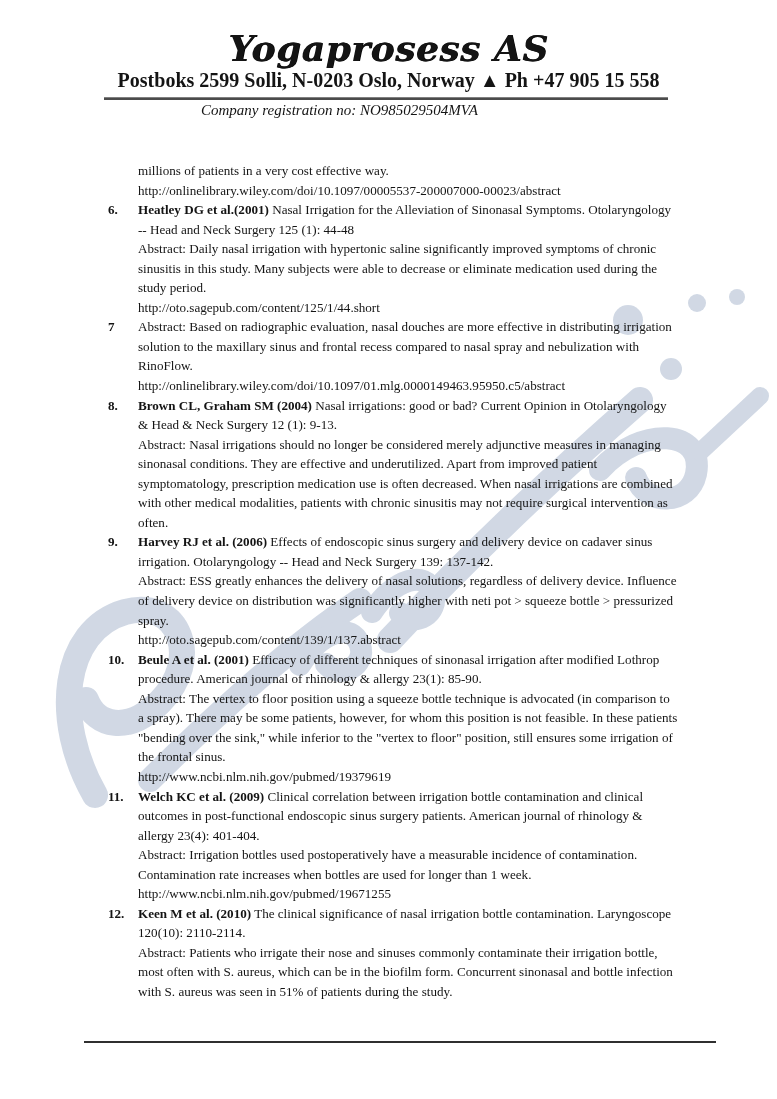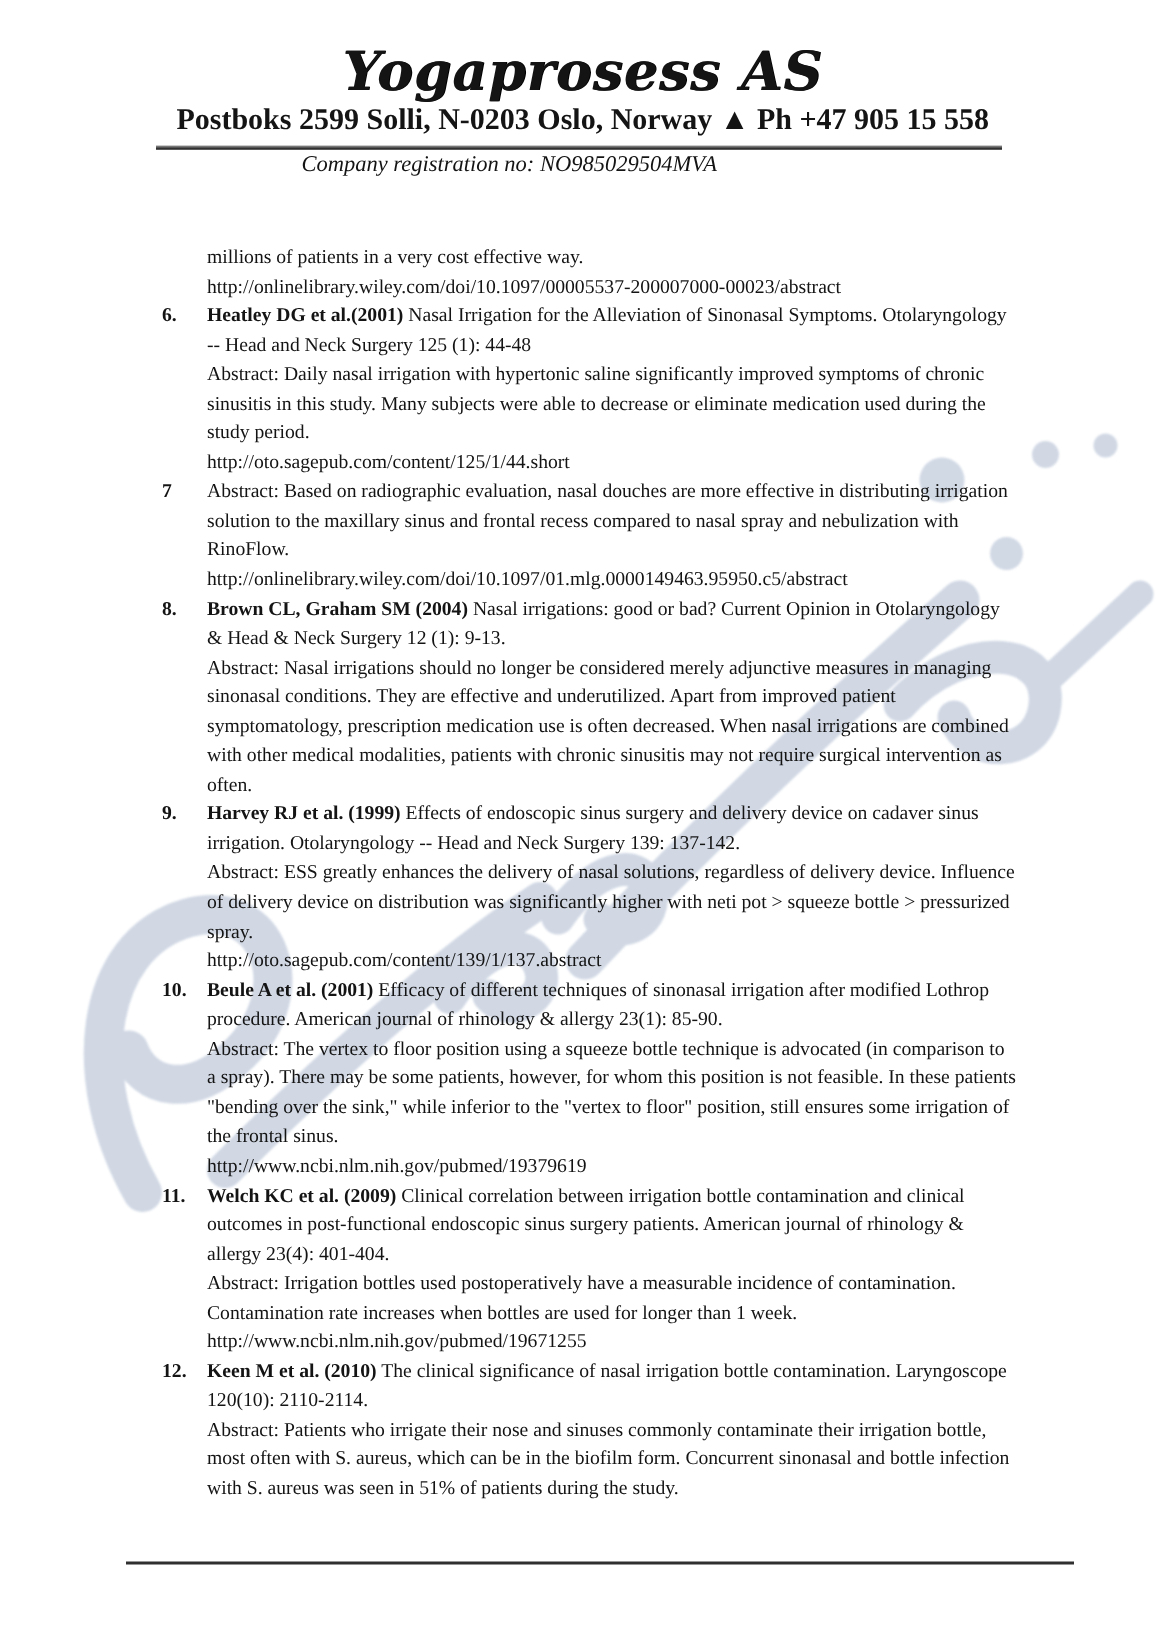--- a/index.html
+++ b/index.html
@@ -100,21 +100,21 @@
     </div>
 
     <div class="ref">
       <span class="ref-num">8.</span>
       <div><span class="b">Brown CL, Graham SM (2004)</span><span> Nasal irrigations: good or bad? Current Opinion in Otolaryngology &amp; Head &amp; Neck Surgery 12 (1): 9-13.</span></div>
       <div>Abstract: Nasal irrigations should no longer be considered merely adjunctive measures in managing sinonasal conditions. They are effective and underutilized. Apart from improved patient symptomatology, prescription medication use is often decreased. When nasal irrigations are combined with other medical modalities, patients with chronic sinusitis may not require surgical intervention as often.</div>
     </div>
 
     <div class="ref">
       <span class="ref-num">9.</span>
-      <div><span class="b">Harvey RJ et al. (1999)</span><span> Effects of endoscopic sinus surgery and delivery device on cadaver sinus irrigation. Otolaryngology -- Head and Neck Surgery 139: 137-142.</span></div>
+      <div><span class="b">Harvey RJ et al. (2006)</span><span> Effects of endoscopic sinus surgery and delivery device on cadaver sinus irrigation. Otolaryngology -- Head and Neck Surgery 139: 137-142.</span></div>
       <div>Abstract: ESS greatly enhances the delivery of nasal solutions, regardless of delivery device. Influence of delivery device on distribution was significantly higher with neti pot &gt; squeeze bottle &gt; pressurized spray.</div>
       <div>http://oto.sagepub.com/content/139/1/137.abstract</div>
     </div>
 
     <div class="ref">
       <span class="ref-num">10.</span>
       <div><span class="b">Beule A et al. (2001)</span><span> Efficacy of different techniques of sinonasal irrigation after modified Lothrop procedure. American journal of rhinology &amp; allergy 23(1): 85-90.</span></div>
       <div>Abstract: The vertex to floor position using a squeeze bottle technique is advocated (in comparison to a spray). There may be some patients, however, for whom this position is not feasible. In these patients "bending over the sink," while inferior to the "vertex to floor" position, still ensures some irrigation of the frontal sinus.</div>
       <div>http://www.ncbi.nlm.nih.gov/pubmed/19379619</div>
     </div>

